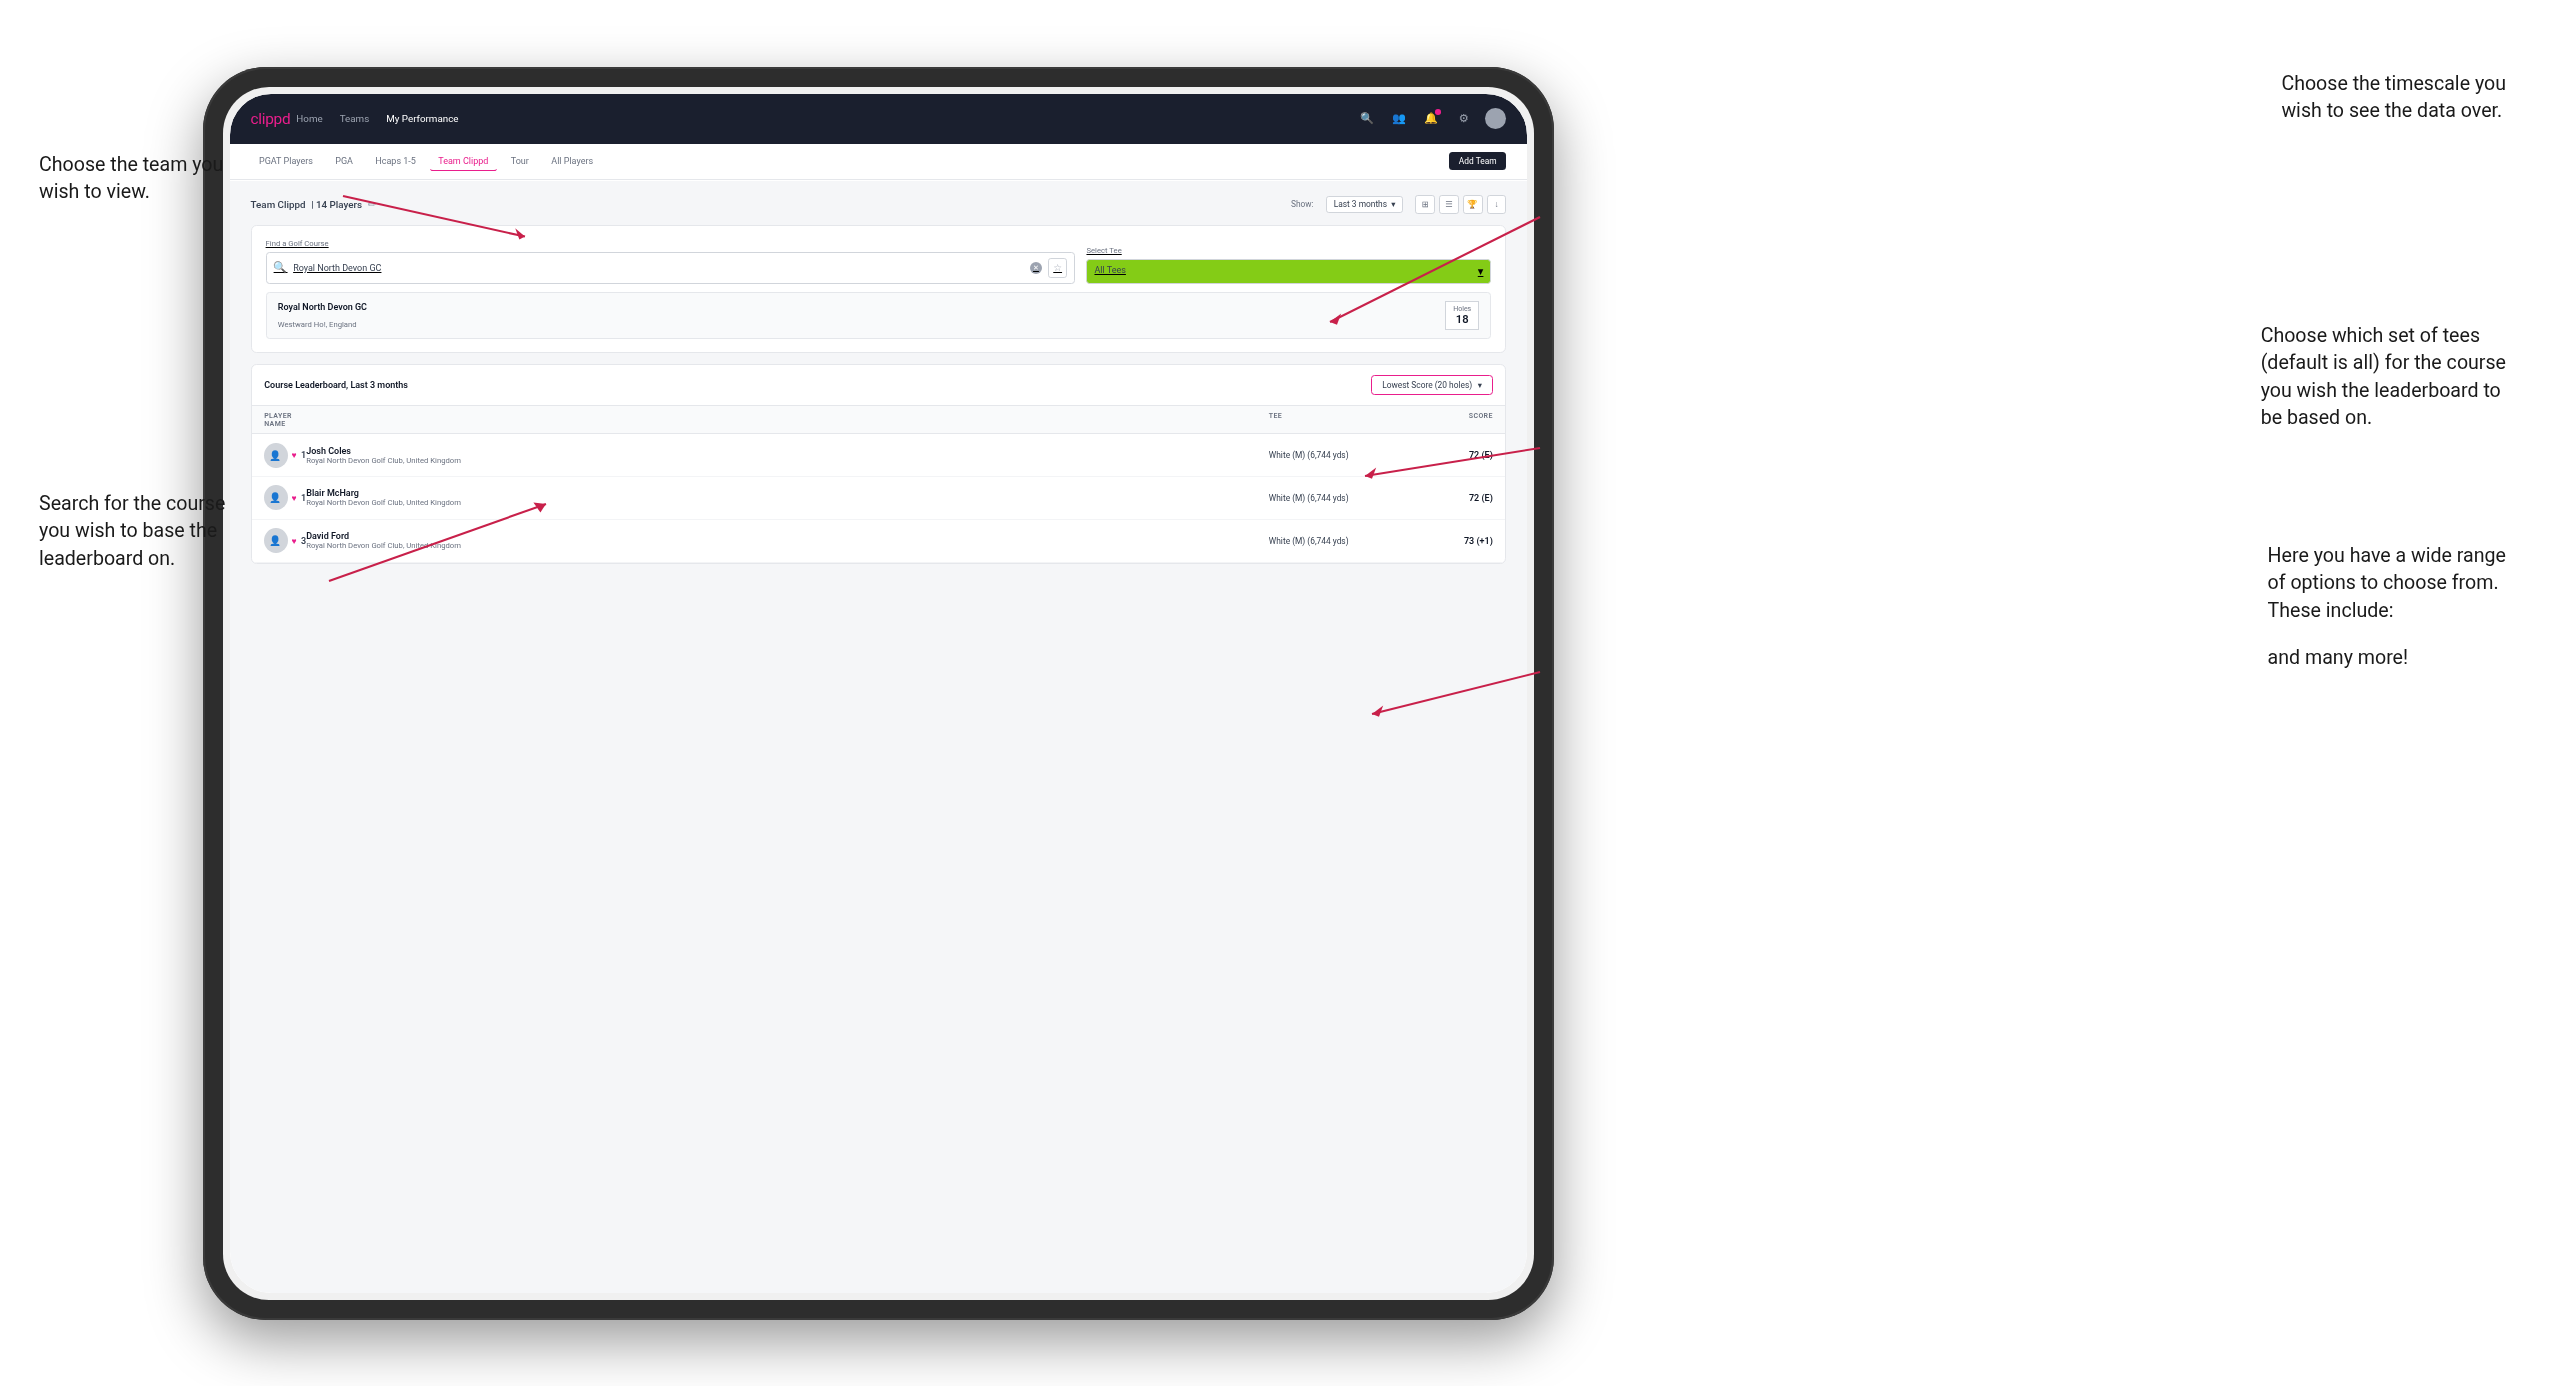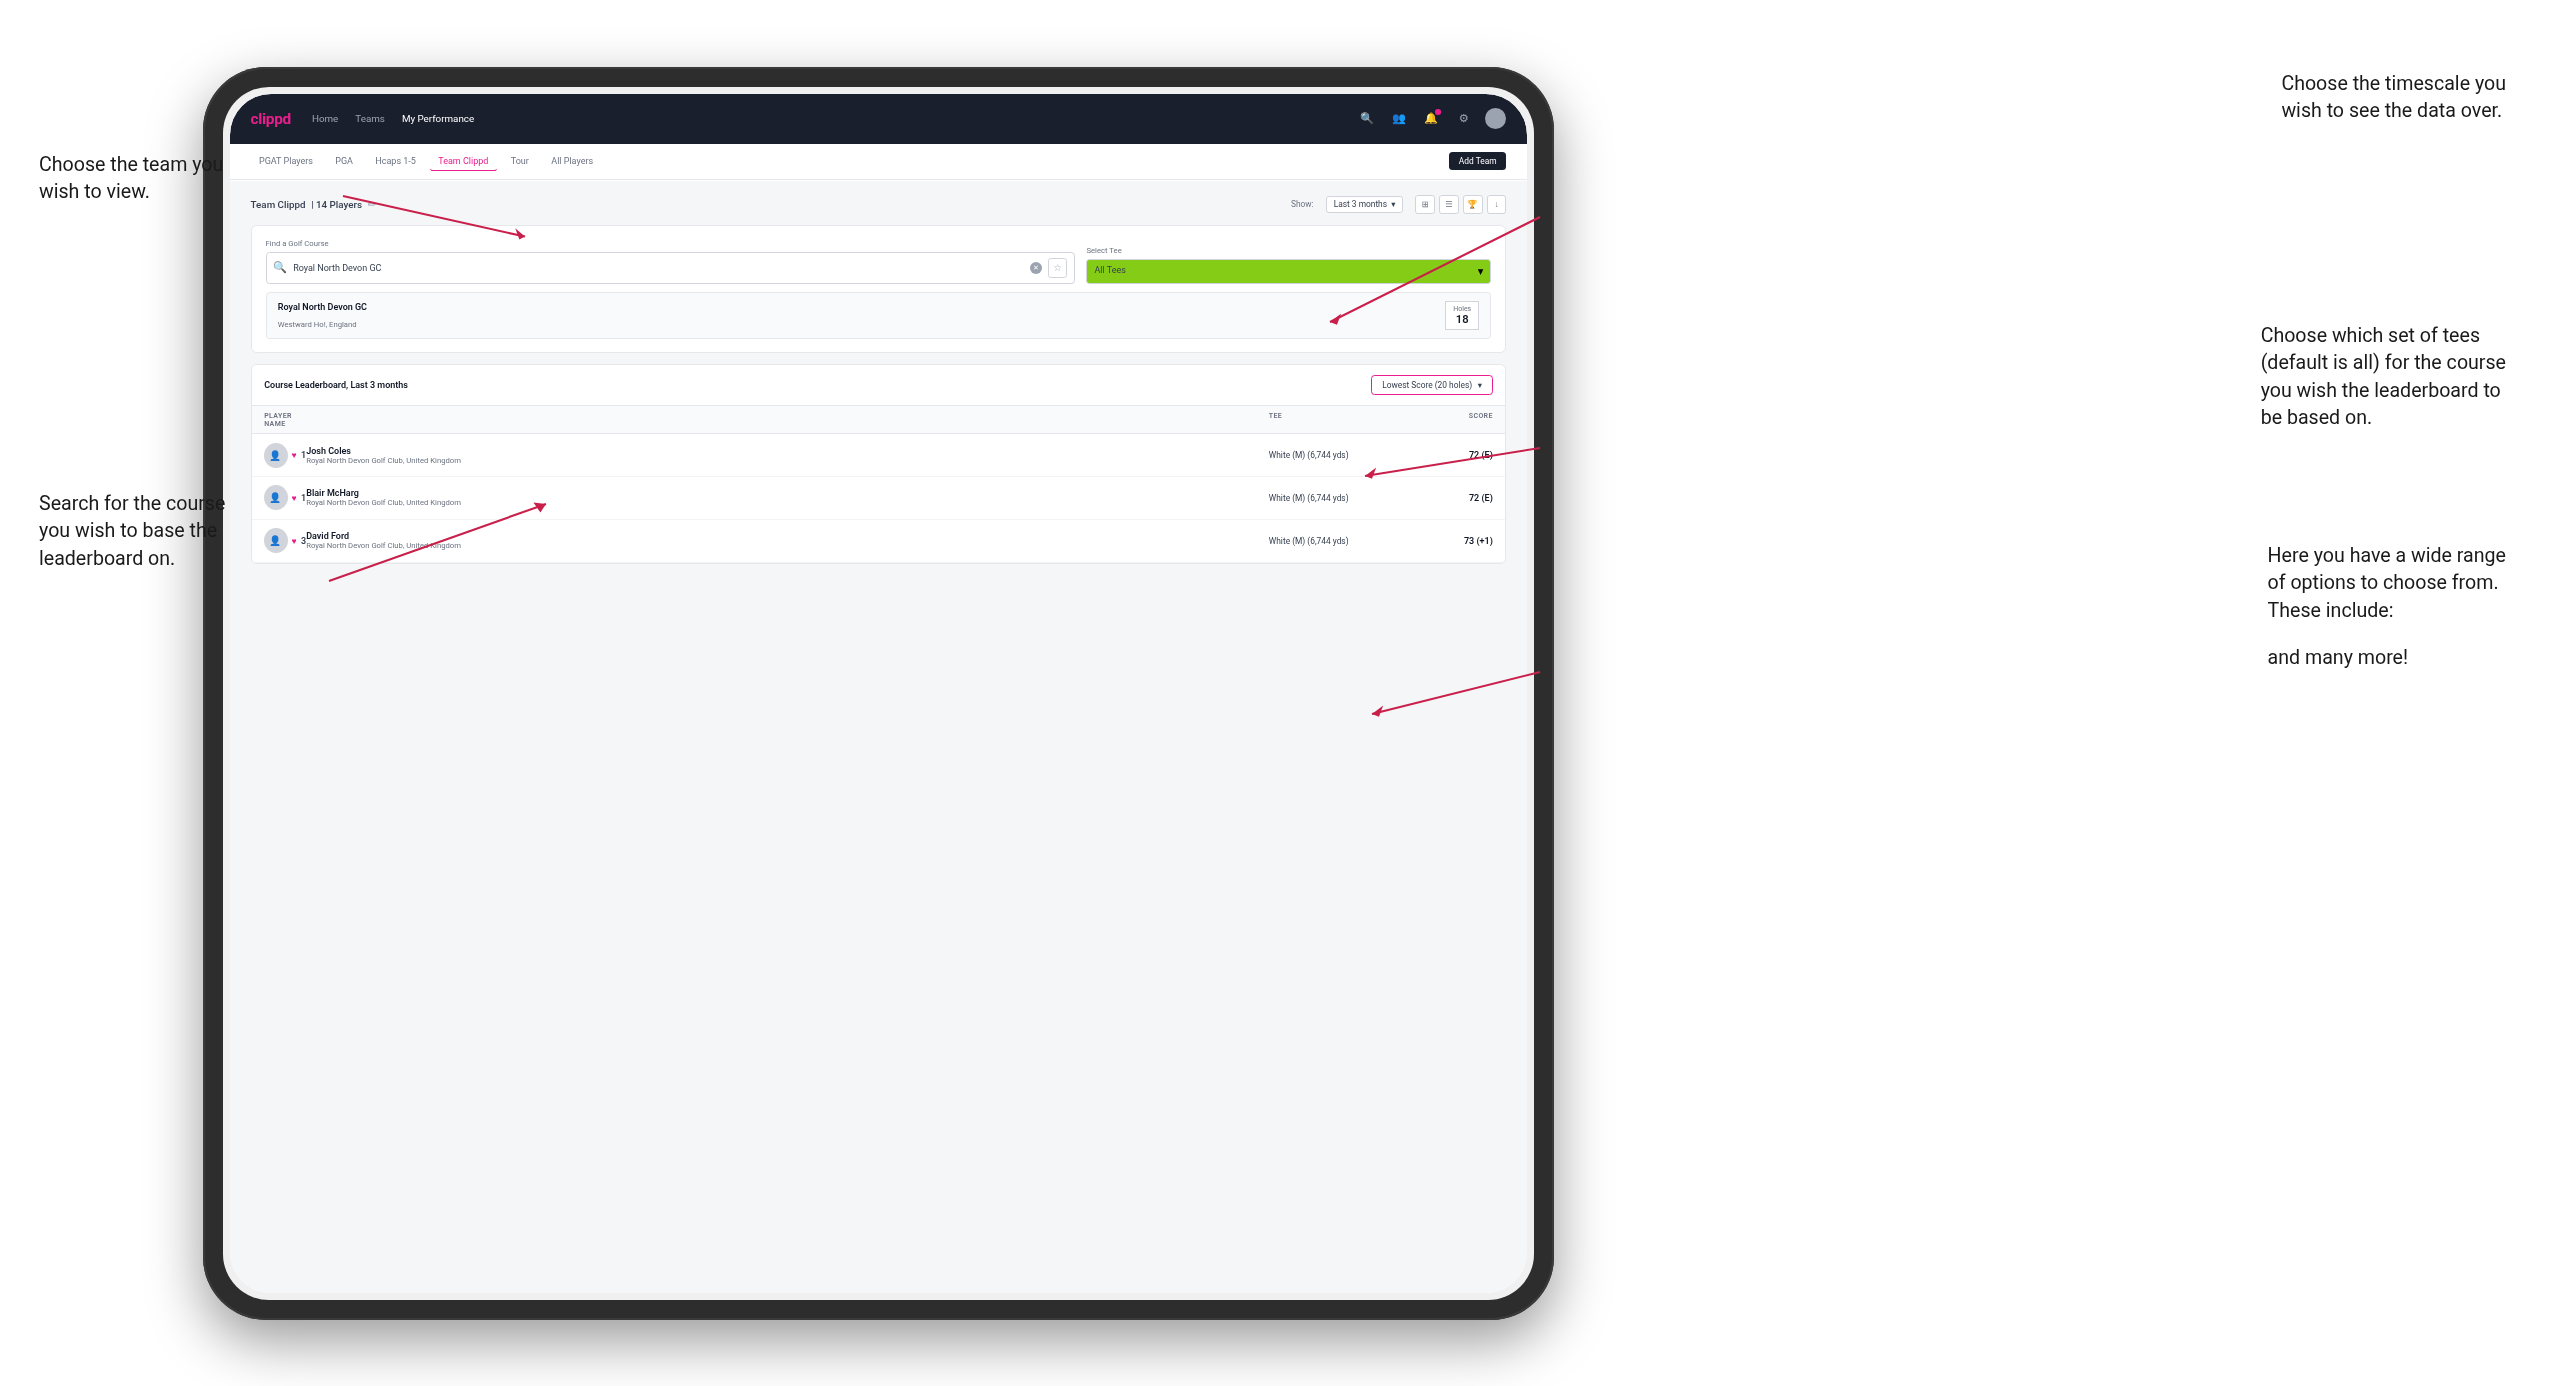--- a/index.html
+++ b/index.html
@@ -65,22 +65,22 @@
       background: #1a1f2e;
       display: flex;
       align-items: center;
       padding: 0 21px;
       border-radius: 41px 41px 0 0;
     }
 
     .nav-logo {
       color: #e91e8c;
       font-size: 15.4px;
-      font-weight: 700;
-      margin-right: 21px;
+      font-weight: 400;
+      margin-right: 6px;
       letter-spacing: -0.3px;
     }
 
     .nav-links {
       display: flex;
       gap: 17px;
       flex: 1;
     }
 
     .nav-link {
@@ -251,20 +251,21 @@
       border-radius: 5.6px;
       padding: 12.6px 14px;
       margin-bottom: 11.2px;
       border: 0.7px solid #e5e7eb;
     }
 
     .search-row {
       display: flex;
       gap: 11px;
       align-items: flex-end;
+      text-decoration: underline;
     }
 
     .search-col {
       flex: 2;
     }
 
     .select-col {
       flex: 1;
     }
 

